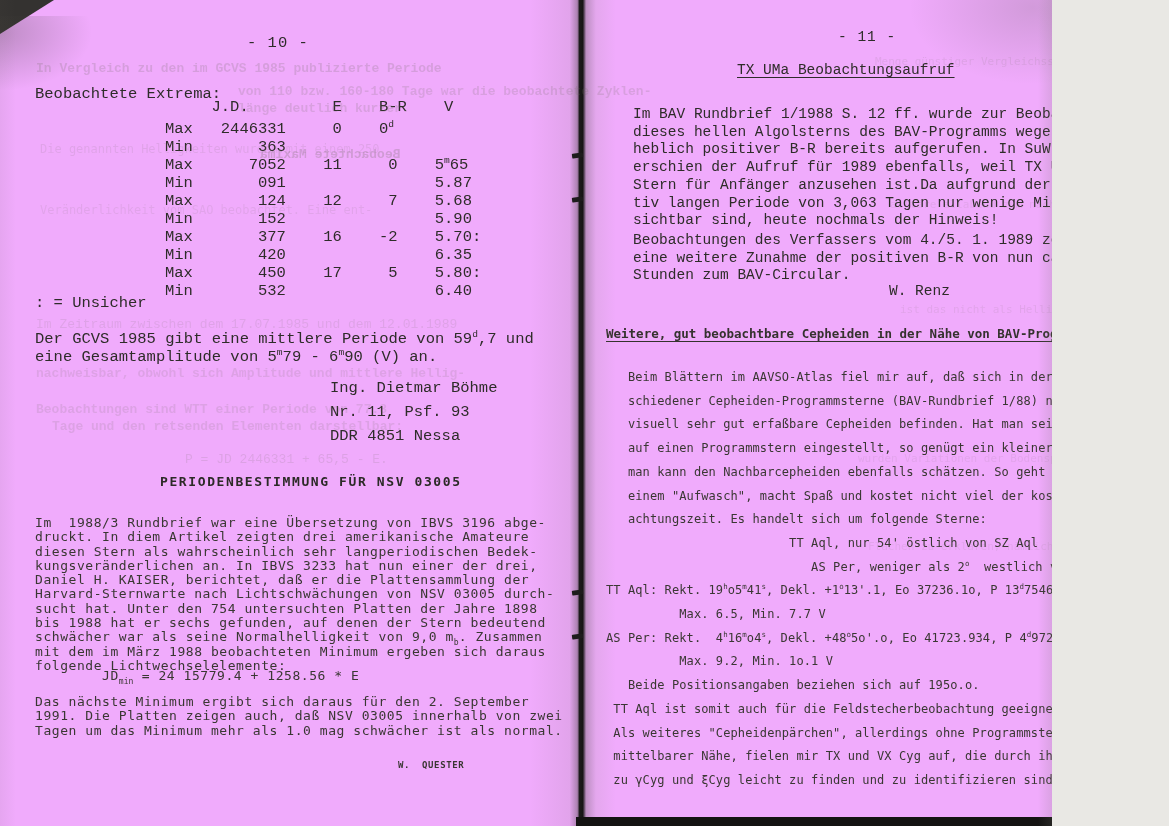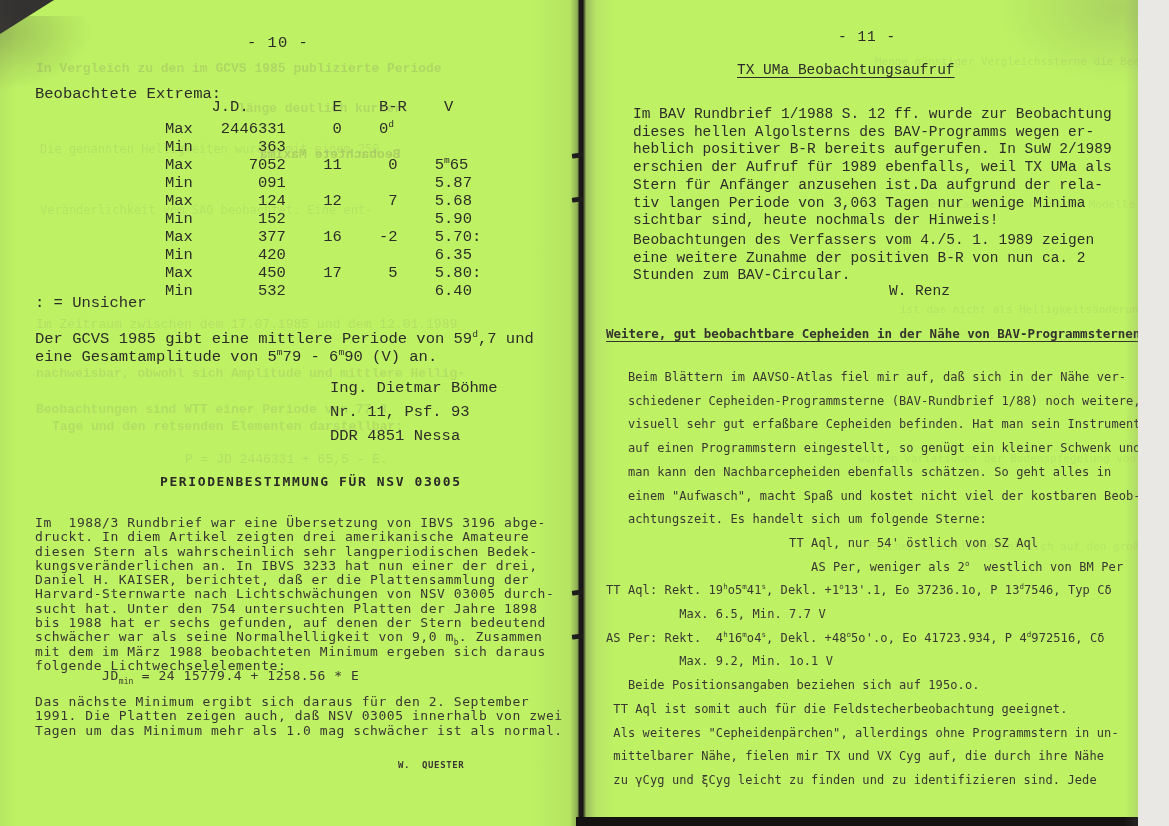--- a/index.html
+++ b/index.html
@@ -1,17 +1,17 @@
 <!DOCTYPE html>
 <html><head>
 <meta charset="utf-8">
 <title>Scanned journal spread</title>
 <style>
   html,body{margin:0;padding:0;background:#e9e8e4;}
-  #scan{position:relative;width:1138px;height:826px;background:#bef264;overflow:hidden;
+  #scan{position:relative;width:1052px;height:826px;background:#f0abfc;overflow:hidden;
         font-family:"Liberation Mono",monospace;}
   .block{position:absolute;margin:0;white-space:pre;}
   .tw{font-family:"Liberation Mono",monospace;color:#2e2c29;}
   .dm{font-family:"DejaVu Sans Mono",monospace;color:#3a3733;}
   sup{font-size:62%;line-height:0;vertical-align:super;letter-spacing:0;}
   sub{font-size:62%;line-height:0;vertical-align:sub;letter-spacing:0;}
 
   
   #pg10-num{left:247px;top:34px;font-size:15.5px;letter-spacing:1px;}
   #extrema-heading{left:35px;top:85px;font-size:15.5px;}
@@ -142,20 +142,21 @@
   <div class="staple" style="top:590px"></div>
   <div class="staple" style="top:634px"></div>
   <div id="bottom-strip"></div>
   <div id="corner-wedge"></div>
   <div id="corner-shadow"></div>
   <div id="tr-smudge"></div>
   <div id="right-fade"></div>
   <div id="left-fade"></div>
 
 <div class="bleed tw" style="left: 36px; top: 61px; font-size: 13px; opacity: 0.2; color: rgb(111, 106, 96); font-weight: bold;">In Vergleich zu den im GCVS 1985 publizierte Periode</div>
+    <div class="bleed tw" style="left: 238px; top: 84px; font-size: 13px; opacity: 0.18; color: rgb(111, 106, 96); font-weight: bold;">von 110 bzw. 160-180 Tage war die beobachtete Zyklen-</div>
     <div class="bleed tw" style="left: 238px; top: 101px; font-size: 13px; opacity: 0.18; color: rgb(111, 106, 96); font-weight: bold;">länge deutlich kurzer.</div>
     <div class="bleed dm" style="left: 40px; top: 131px; font-size: 12px; opacity: 0.12; color: rgb(111, 106, 96); margin-top: 11px;">Die genannten Helligkeiten wurden mit einem 250</div>
     <div class="bleed tw" style="left: 260px; top: 147px; font-size: 13px; opacity: 0.25; color: rgb(111, 106, 96); font-weight: bold; transform: scaleX(-1);">Beobachtete Maxima</div>
     <div class="bleed dm" style="left: 40px; top: 203px; font-size: 12px; opacity: 0.11; color: rgb(111, 106, 96);">Veränderlichkeit vom SAO beobachtet. Eine ent-</div>
     <div class="bleed tw" style="left: 36px; top: 317px; font-size: 13px; opacity: 0.13; color: rgb(111, 106, 96); font-weight: normal;">Im Zeitraum zwischen dem 17.07.1985 und dem 12.01.1989</div>
     <div class="bleed tw" style="left: 36px; top: 366px; font-size: 13px; opacity: 0.14; color: rgb(111, 106, 96); font-weight: bold;">nachweisbar, obwohl sich Amplitude und mittlere Hellig-</div>
     <div class="bleed tw" style="left: 36px; top: 402px; font-size: 13px; opacity: 0.15; color: rgb(111, 106, 96); font-weight: bold;">Beobachtungen sind WTT einer Periode von 77.8</div>
     <div class="bleed tw" style="left: 52px; top: 419px; font-size: 13px; opacity: 0.15; color: rgb(111, 106, 96); font-weight: bold;">Tage und den retsenden Elementen darstellbar:</div>
     <div class="bleed tw" style="left: 185px; top: 452px; font-size: 13px; opacity: 0.15; color: rgb(111, 106, 96);">P = JD 2446331 + 65,5 - E.</div>
     <div class="bleed dm" style="left: 875px; top: 55px; font-size: 11px; opacity: 0.12; color: rgb(111, 106, 96);">Menge günstiger Vergleichssterne die Beobachtung</div>

